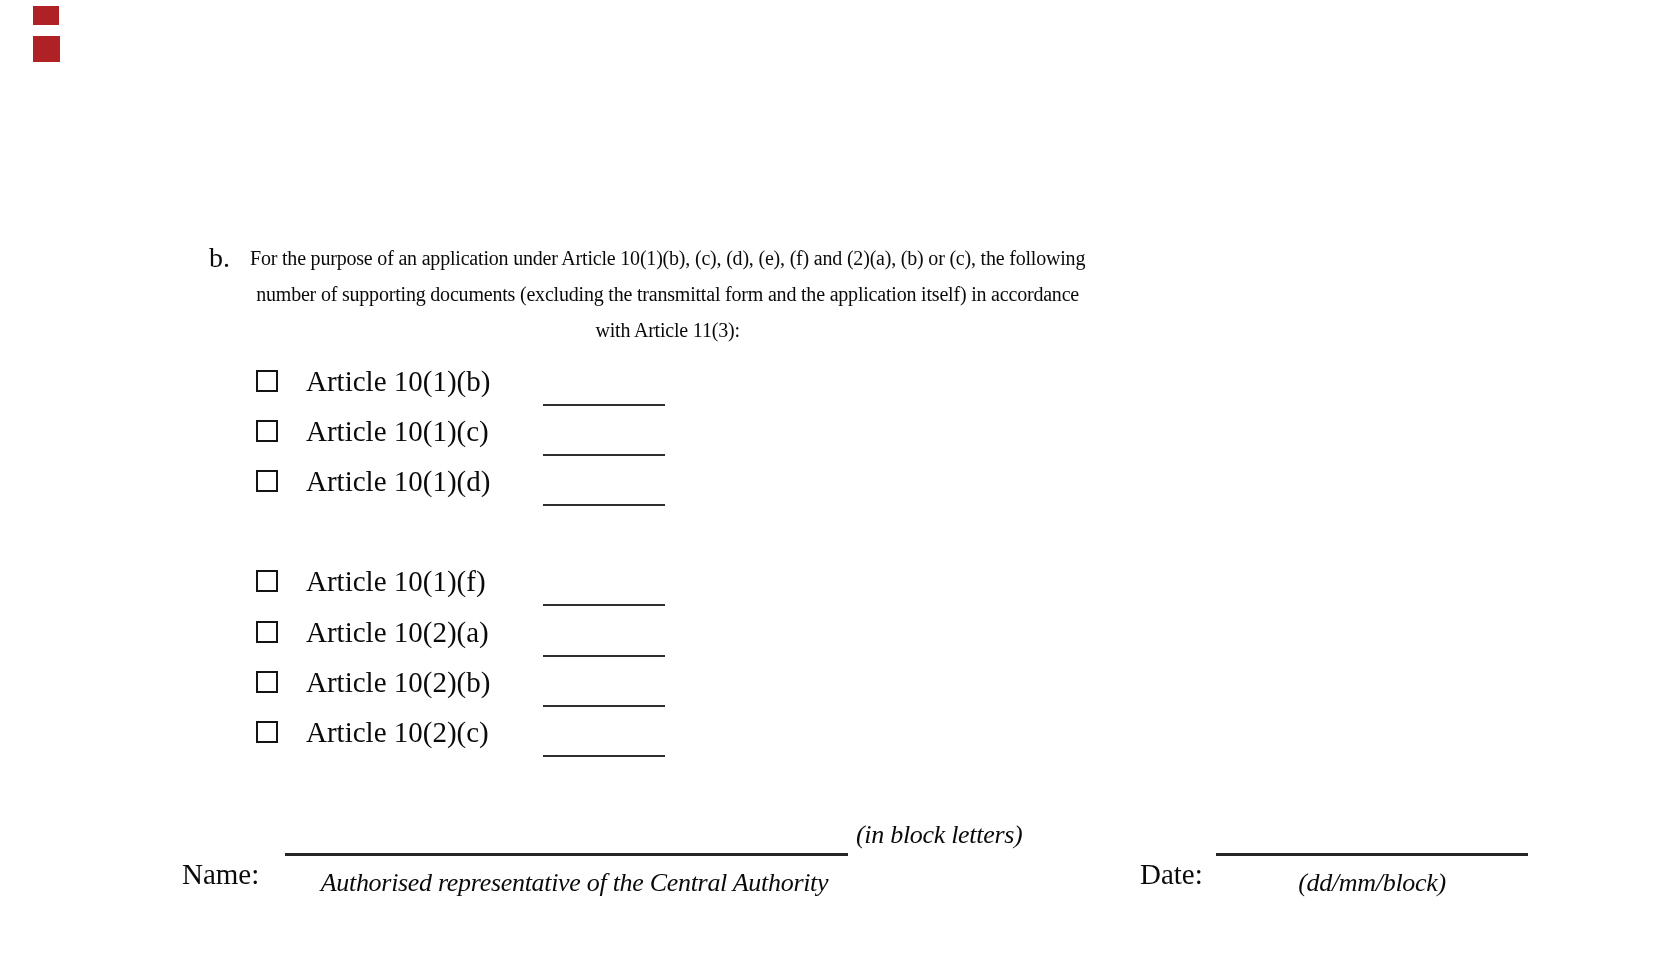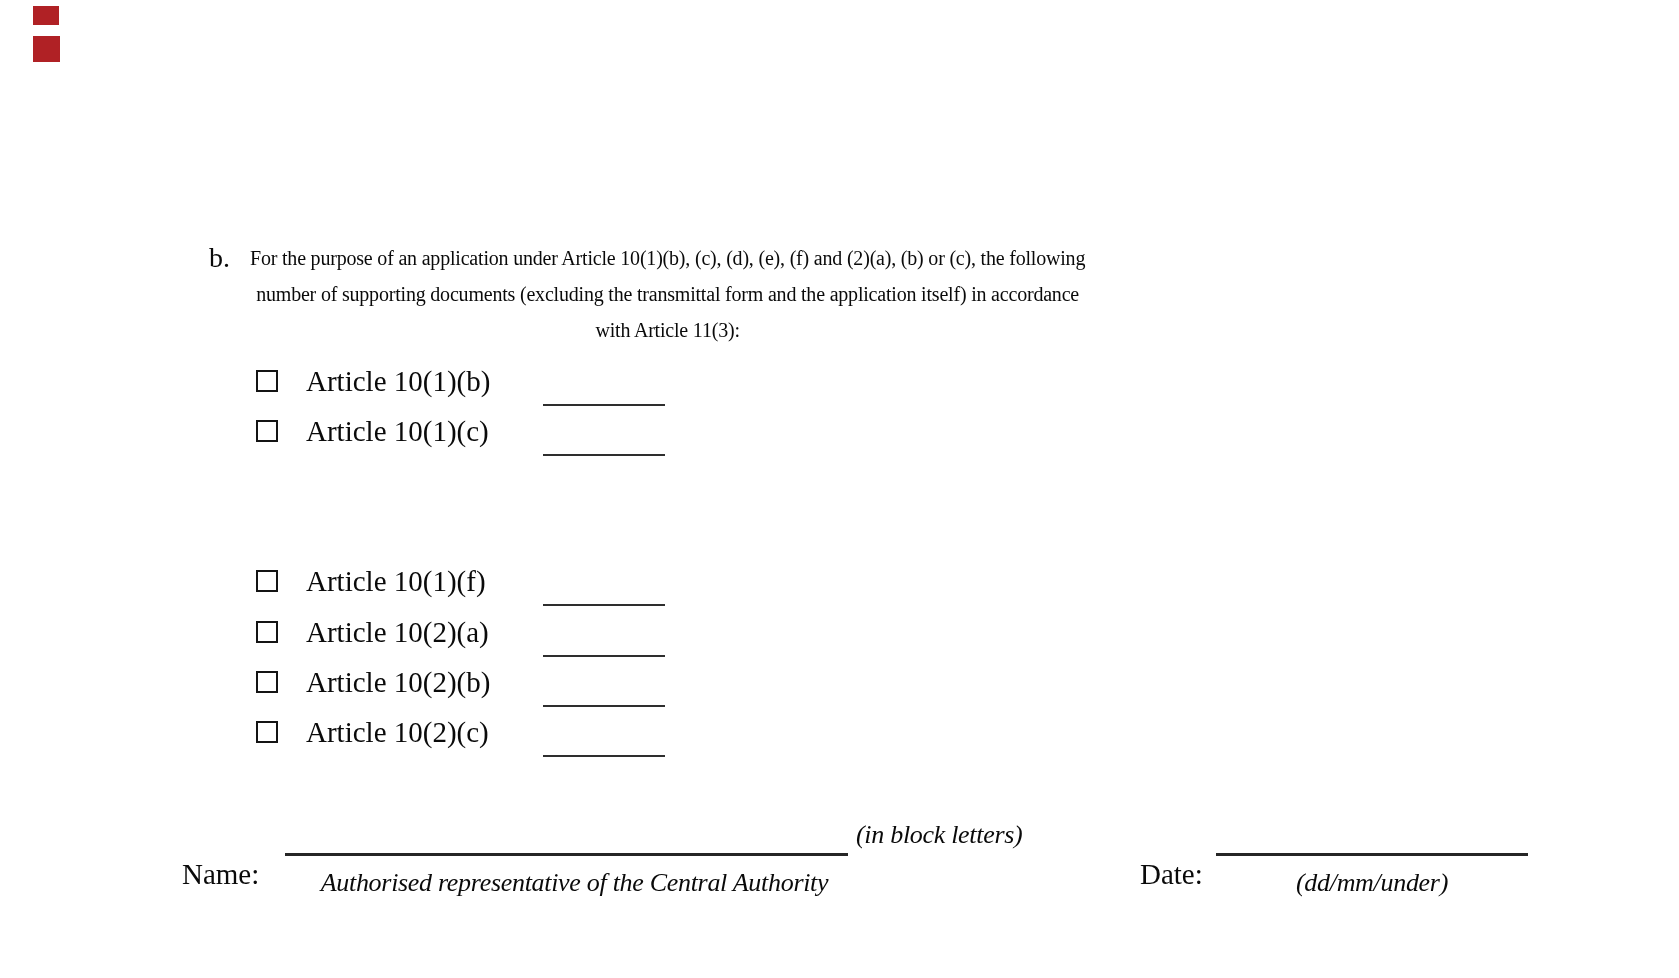--- a/index.html
+++ b/index.html
@@ -119,20 +119,25 @@
     <span class="check-label">Article 10(1)(b)</span>
     <span class="count-line"></span>
   </div>
 
   <div class="check-row" style="top:408px">
     <span class="checkbox"></span>
     <span class="check-label">Article 10(1)(c)</span>
     <span class="count-line"></span>
   </div>
 
+  <div class="check-row" style="top:458px">
+    <span class="checkbox"></span>
+    <span class="check-label">Article 10(1)(d)</span>
+    <span class="count-line"></span>
+  </div>
 
 
   <div class="check-row" style="top:558px">
     <span class="checkbox"></span>
     <span class="check-label">Article 10(1)(f)</span>
     <span class="count-line"></span>
   </div>
 
   <div class="check-row" style="top:609px">
     <span class="checkbox"></span>
@@ -157,15 +162,15 @@
   <div class="abs field-line name-line"></div>
 
   <div class="abs small-note block-letters-note">(in block letters)</div>
 
   <div class="abs small-note name-caption">Authorised representative of the Central Authority</div>
 
   <div class="abs sig-label date-label">Date:</div>
 
   <div class="abs field-line date-line"></div>
 
-  <div class="abs small-note date-caption">(dd/mm/under)</div>
+  <div class="abs small-note date-caption">(dd/mm/block)</div>
 
 </div>
 
 </body></html>

